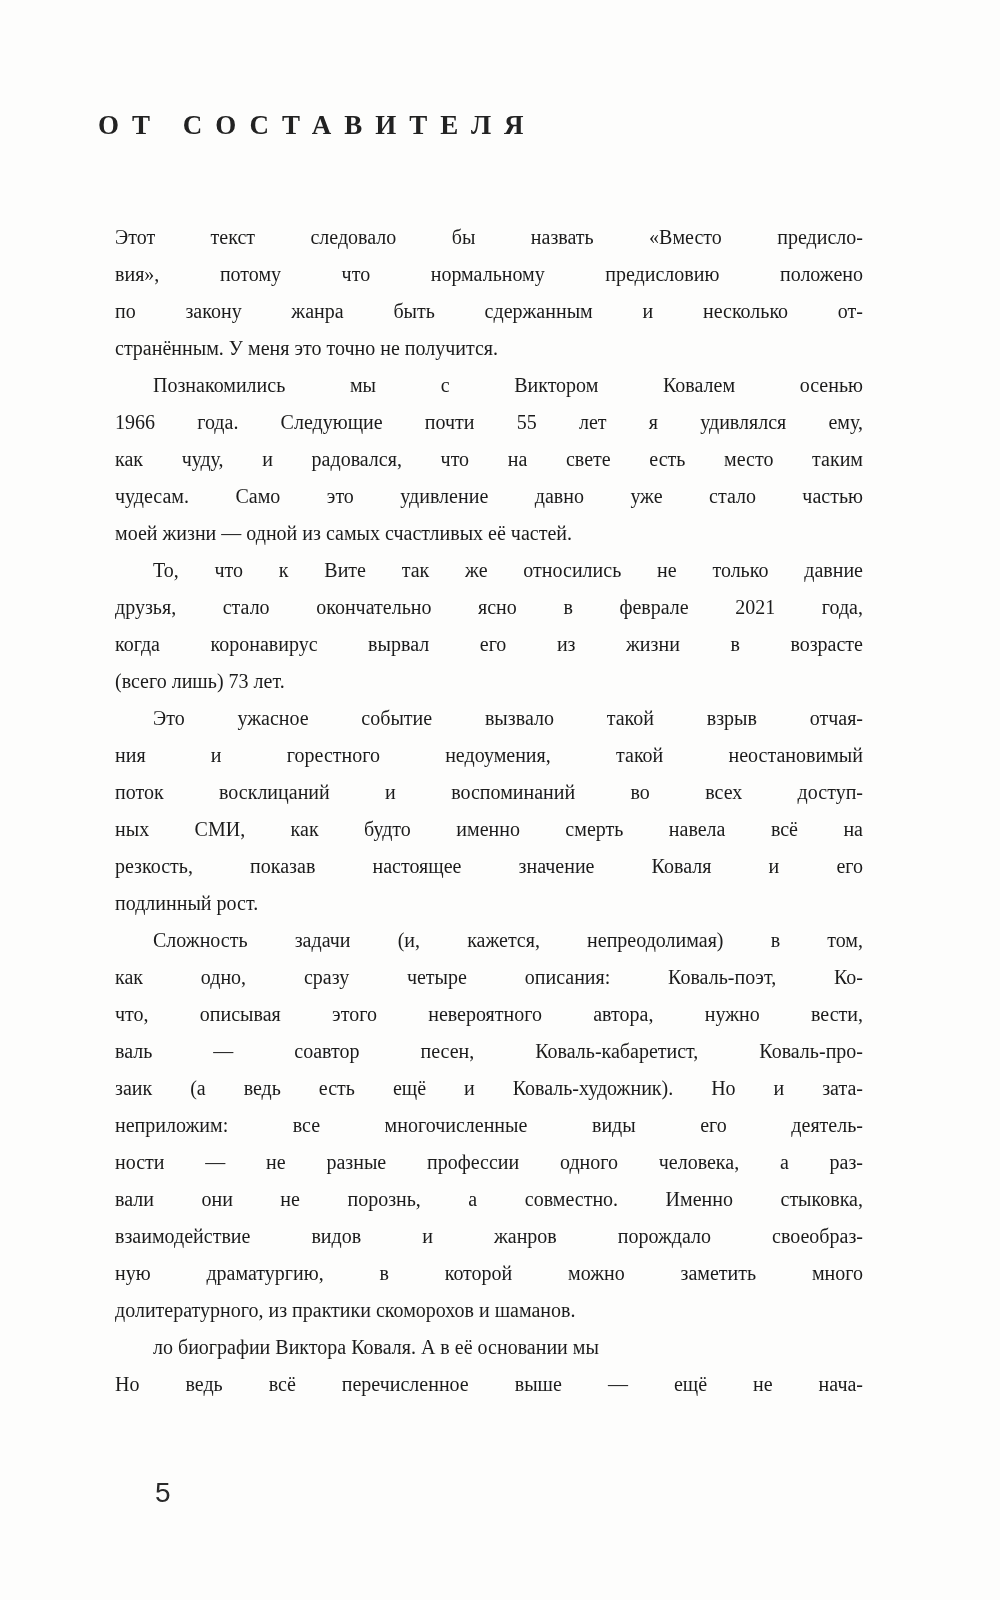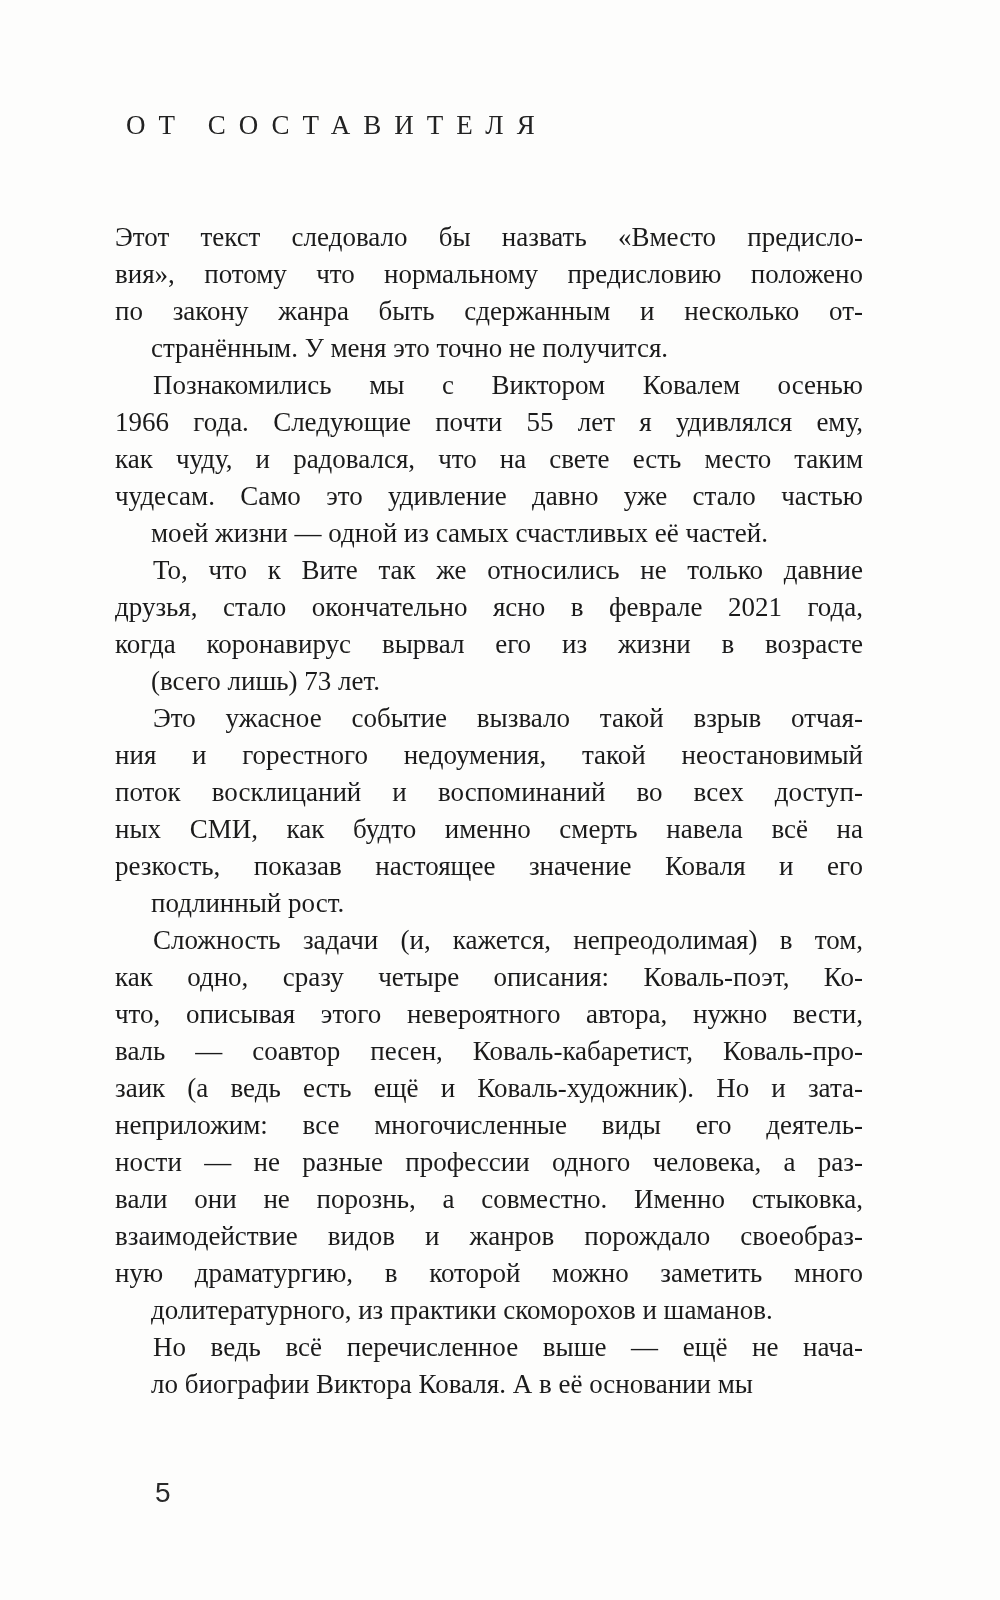--- a/index.html
+++ b/index.html
@@ -11,49 +11,48 @@
     position: relative;
     width: 1000px;
     height: 1600px;
     background: #fdfdfc;
     font-family: "Liberation Serif", serif;
     color: #1b1b1b;
     overflow: hidden;
   }
   .heading {
     position: absolute;
-    left: 126px;
+    left: 98px;
     top: 110px;
     font-size: 27px;
-    font-weight: 400;
+    font-weight: 700;
     letter-spacing: 13px;
     color: #222222;
     white-space: nowrap;
   }
   .text-block {
     position: absolute;
     left: 115px;
     top: 219px;
     width: 748px;
   }
   .para { margin: 0; padding: 0; }
   .line {
     display: block;
     width: 100%;
-    font-size: 27px;
+    font-size: 20px;
     line-height: 37px;
     text-align: justify;
     text-align-last: justify;
     white-space: normal;
     hyphens: none;
   }
   .line.last {
     text-align: left;
     text-align-last: left;
-    margin-left: 36px;
   }
   .para.indent .line:first-child {
     text-indent: 38px;
   }
   .folio {
     position: absolute;
     left: 155px;
     top: 1477px;
     font-size: 28px;
     font-family: "Liberation Sans", sans-serif;
@@ -101,19 +100,19 @@
         <div class="line">валь — соавтор песен, Коваль-кабаретист, Коваль-про-</div>
         <div class="line">заик (а ведь есть ещё и Коваль-художник). Но и зата-</div>
         <div class="line">неприложим: все многочисленные виды его деятель-</div>
         <div class="line">ности — не разные профессии одного человека, а раз-</div>
         <div class="line">вали они не порознь, а совместно. Именно стыковка,</div>
         <div class="line">взаимодействие видов и жанров порождало своеобраз-</div>
         <div class="line">ную драматургию, в которой можно заметить много</div>
         <div class="line last">долитературного, из практики скоморохов и шаманов.</div>
       </div>
       <div class="para indent">
+        <div class="line last">ло биографии Виктора Коваля. А в её основании мы</div>
         <div class="line">Но ведь всё перечисленное выше — ещё не нача-</div>
-        <div class="line last">ло биографии Виктора Коваля. А в её основании мы</div>
       </div>
     </div>
 
   <div class="folio">5</div>
 </div>
 
 </body></html>

